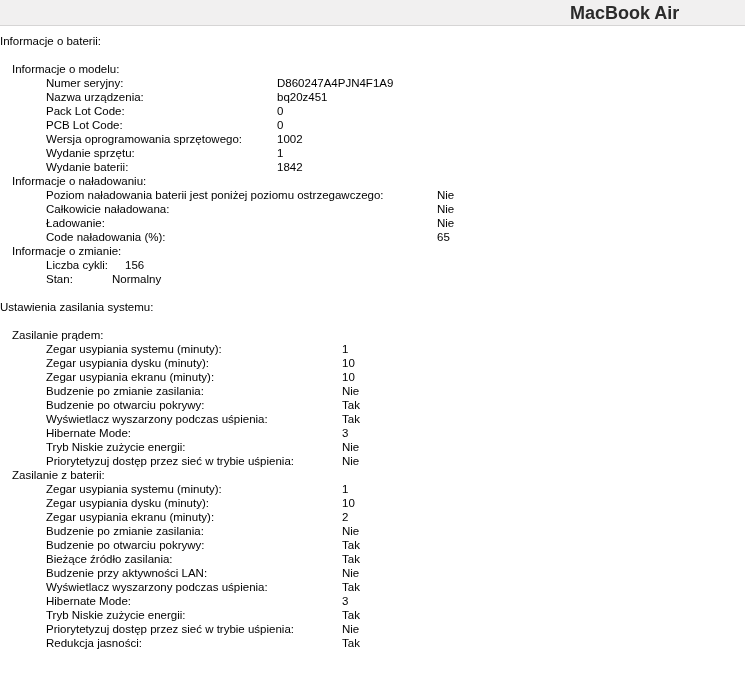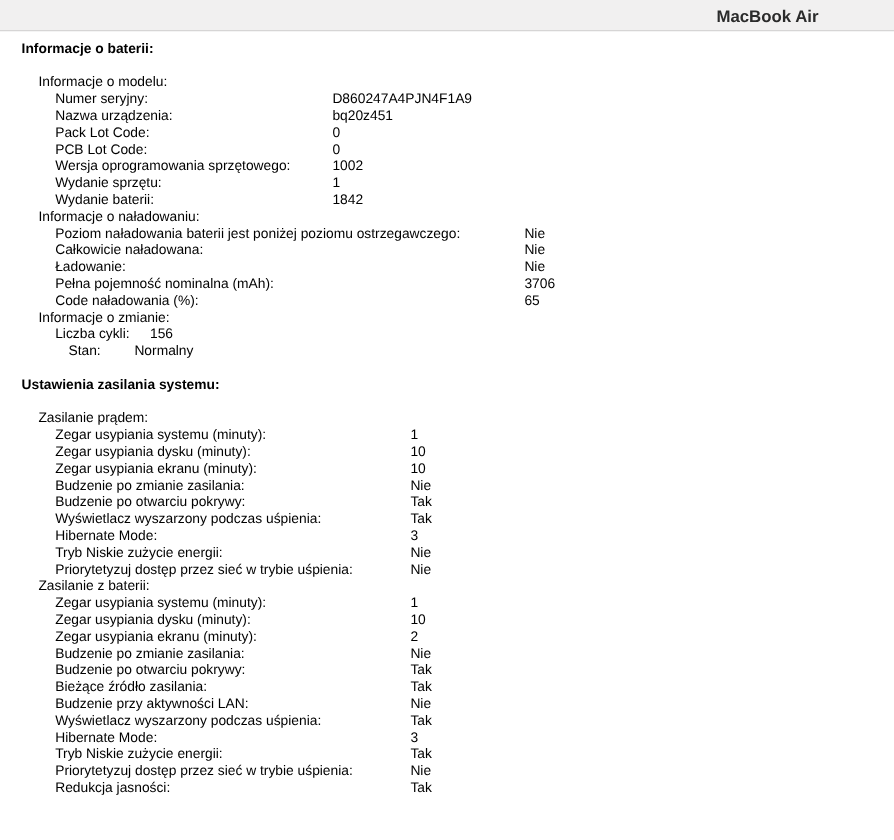--- a/index.html
+++ b/index.html
@@ -14,42 +14,41 @@
   }
   
   .titlebar {
     height: 26px;
     background: #f1f0f0;
     border-bottom: 1px solid #d6d5d5;
     position: relative;
   }
   .titlebar .window-title {
     position: absolute;
-    left: 597px;
+    left: 570px;
     top: 50%;
     transform: translateY(-50%);
     font-weight: bold;
-    font-size: 14px;
+    font-size: 18px;
     color: #2b2b2b;
     white-space: nowrap;
   }
   
   .content {
     padding-top: 8px;
   }
   .section { margin-bottom: 14px; }
   .section-title {
-    font-weight: bold;
-    margin-left: 18px;
+    font-weight: normal;
     line-height: 14px;
     margin-bottom: 14px;
     white-space: nowrap;
   }
   .group-title {
-    margin-left: 32px;
+    margin-left: 12px;
     line-height: 14px;
     white-space: nowrap;
   }
   .row {
     margin-left: 46px;
     line-height: 14px;
     white-space: nowrap;
   }
   .row .label {
     display: inline-block;
@@ -57,21 +56,21 @@
     padding-right: 17px;
     vertical-align: top;
   }
   .row .value {
     display: inline-block;
     vertical-align: top;
   }
   
   .group[data-group-id="model-info"]    .label { min-width: 214px; }
   .group[data-group-id="charge-info"]   .label { min-width: 374px; }
-  .group[data-group-id="health-info"]   .label { min-width: 49px; text-align: center;  }
+  .group[data-group-id="health-info"]   .label { min-width: 49px;  }
   .group[data-group-id="ac-power"]      .label { min-width: 279px; }
   .group[data-group-id="battery-power"] .label { min-width: 279px; }
 </style>
 </head>
 <body>
 
 <div class="titlebar">
   <span class="window-title">MacBook Air</span>
 </div>
 
@@ -87,21 +86,20 @@
           <div class="row"><span class="label">PCB Lot Code:</span><span class="value">0</span></div>
           <div class="row"><span class="label">Wersja oprogramowania sprzętowego:</span><span class="value">1002</span></div>
           <div class="row"><span class="label">Wydanie sprzętu:</span><span class="value">1</span></div>
           <div class="row"><span class="label">Wydanie baterii:</span><span class="value">1842</span></div>
         </div>
         <div class="group" data-group-id="charge-info">
           <div class="group-title">Informacje o naładowaniu:</div>
           <div class="row"><span class="label">Poziom naładowania baterii jest poniżej poziomu ostrzegawczego:</span><span class="value">Nie</span></div>
           <div class="row"><span class="label">Całkowicie naładowana:</span><span class="value">Nie</span></div>
           <div class="row"><span class="label">Ładowanie:</span><span class="value">Nie</span></div>
-          <div class="row"><span class="label">Pełna pojemność nominalna (mAh):</span><span class="value">3706</span></div>
           <div class="row"><span class="label">Code naładowania (%):</span><span class="value">65</span></div>
         </div>
         <div class="group" data-group-id="health-info">
           <div class="group-title">Informacje o zmianie:</div>
           <div class="row"><span class="label">Liczba cykli:</span><span class="value">156</span></div>
           <div class="row"><span class="label">Stan:</span><span class="value">Normalny</span></div>
         </div>
       </div>
   </div>
 

